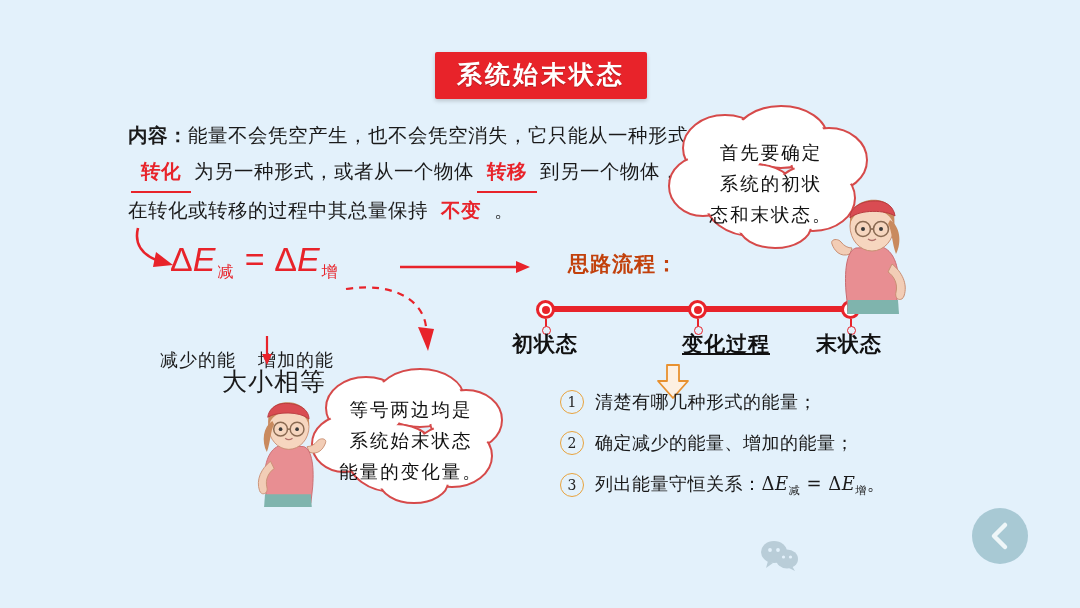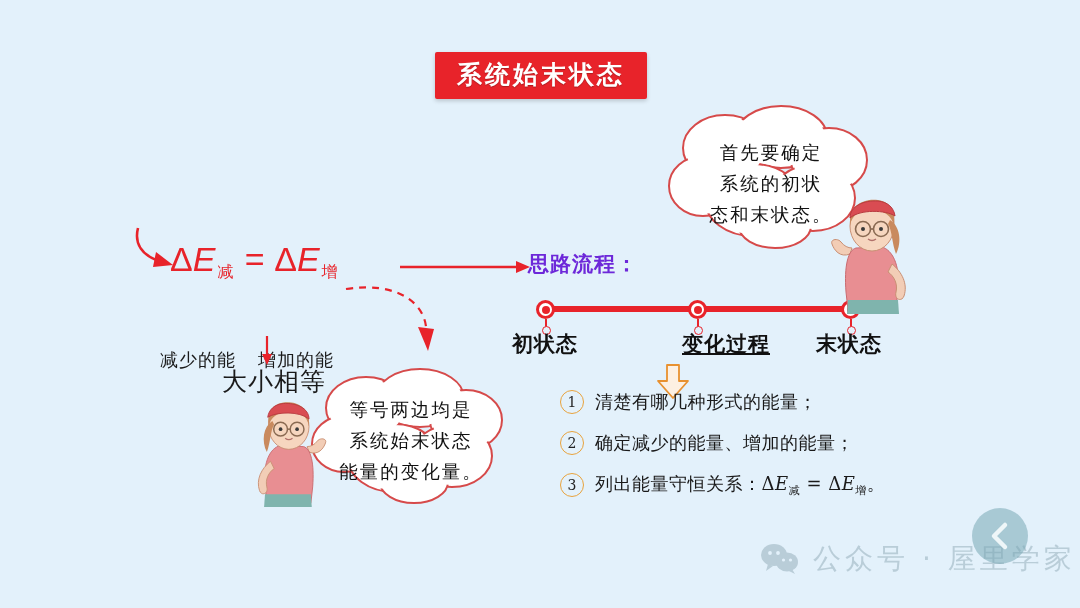--- a/index.html
+++ b/index.html
@@ -62,22 +62,22 @@
 
   
   .equal-note{
     position:absolute;left:222px;top:365px;
     font-size:25px;color:#1a1a1a;letter-spacing:1px;
     font-family:"DejaVu Serif","Liberation Serif",serif;
   }
 
   
   .flow-title{
-    position:absolute;left:528px;top:250px;
-    font-size:21px;font-weight:bold;color:#6d28d9;letter-spacing:1px;
+    position:absolute;left:568px;top:250px;
+    font-size:21px;font-weight:bold;color:#c2410c;letter-spacing:1px;
     font-family:"DejaVu Sans",sans-serif;
   }
 
   
   .timeline{position:absolute;left:536px;top:300px;width:325px;height:20px;}
   .timeline .rail{
     position:absolute;left:10px;top:6px;width:305px;height:6px;
     background:#e8232a;border-radius:3px;
   }
   .tnode{position:absolute;top:0;width:20px;height:20px;}
@@ -160,20 +160,23 @@
 </style>
 </head>
 <body>
 
 <div class="slide">
 
   <div class="title-banner">
     <span>系统始末状态</span>
   </div>
 
+  <div class="content-block">
+    <span class="label">内容：</span><span>能量不会凭空产生，也不会凭空消失，它只能从一种形式</span><span class="fill">转化</span><span>为另一种形式，或者从一个物体</span><span class="fill">转移</span><span>到另一个物体，在转化或转移的过程中其总量保持</span><span class="fill nounder">不变</span><span>。</span>
+  </div>
 
   <svg class="char" style="left:128px;top:222px;" width="70" height="56">
     <path d="M10,6 C6,22 14,34 34,40" stroke="#e8232a" stroke-width="2.6" fill="none"></path>
     <path d="M28,30 L45,43 L25,45 Z" fill="#e8232a"></path>
   </svg>
 
   <div class="formula">
     <span>Δ</span><i>E</i><sub>减</sub>
     <span>=</span>
     <span>Δ</span><i>E</i><sub>增</sub>
@@ -336,21 +339,20 @@
     <svg width="40" height="32" viewBox="0 0 40 32">
       <ellipse cx="14" cy="12" rx="13" ry="11" fill="#b9cdd8"></ellipse>
       <path d="M8,21 L6,28 L13,23 Z" fill="#b9cdd8"></path>
       <circle cx="10" cy="10" r="1.9" fill="#e3f1fb"></circle>
       <circle cx="18" cy="10" r="1.9" fill="#e3f1fb"></circle>
       <ellipse cx="27" cy="19" rx="11" ry="9.5" fill="#b9cdd8"></ellipse>
       <path d="M32,26 L35,31 L29,28 Z" fill="#b9cdd8"></path>
       <circle cx="23.5" cy="17" r="1.6" fill="#e3f1fb"></circle>
       <circle cx="30.5" cy="17" r="1.6" fill="#e3f1fb"></circle>
     </svg>
-    <div class="wtext">公众号 · 屋里学家</div>
   </div>
 
   <div class="back-btn">
     <svg width="26" height="30" viewBox="0 0 26 30">
       <path d="M18,4 L7,15 L18,26" stroke="#eef6f8" stroke-width="4.5" fill="none" stroke-linecap="round" stroke-linejoin="round"></path>
     </svg>
   </div>
 
 </div>
 

